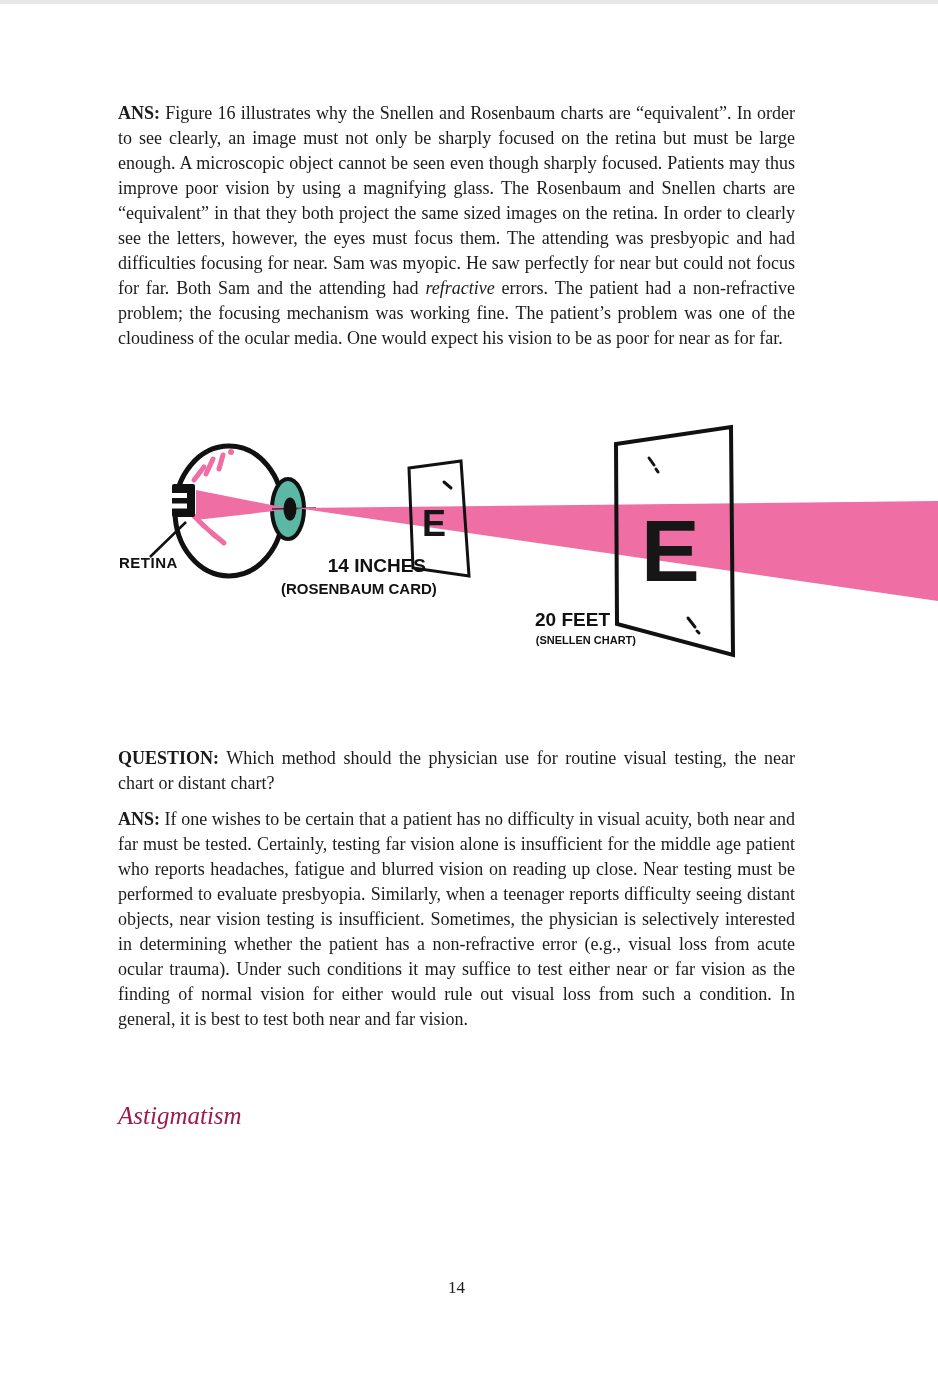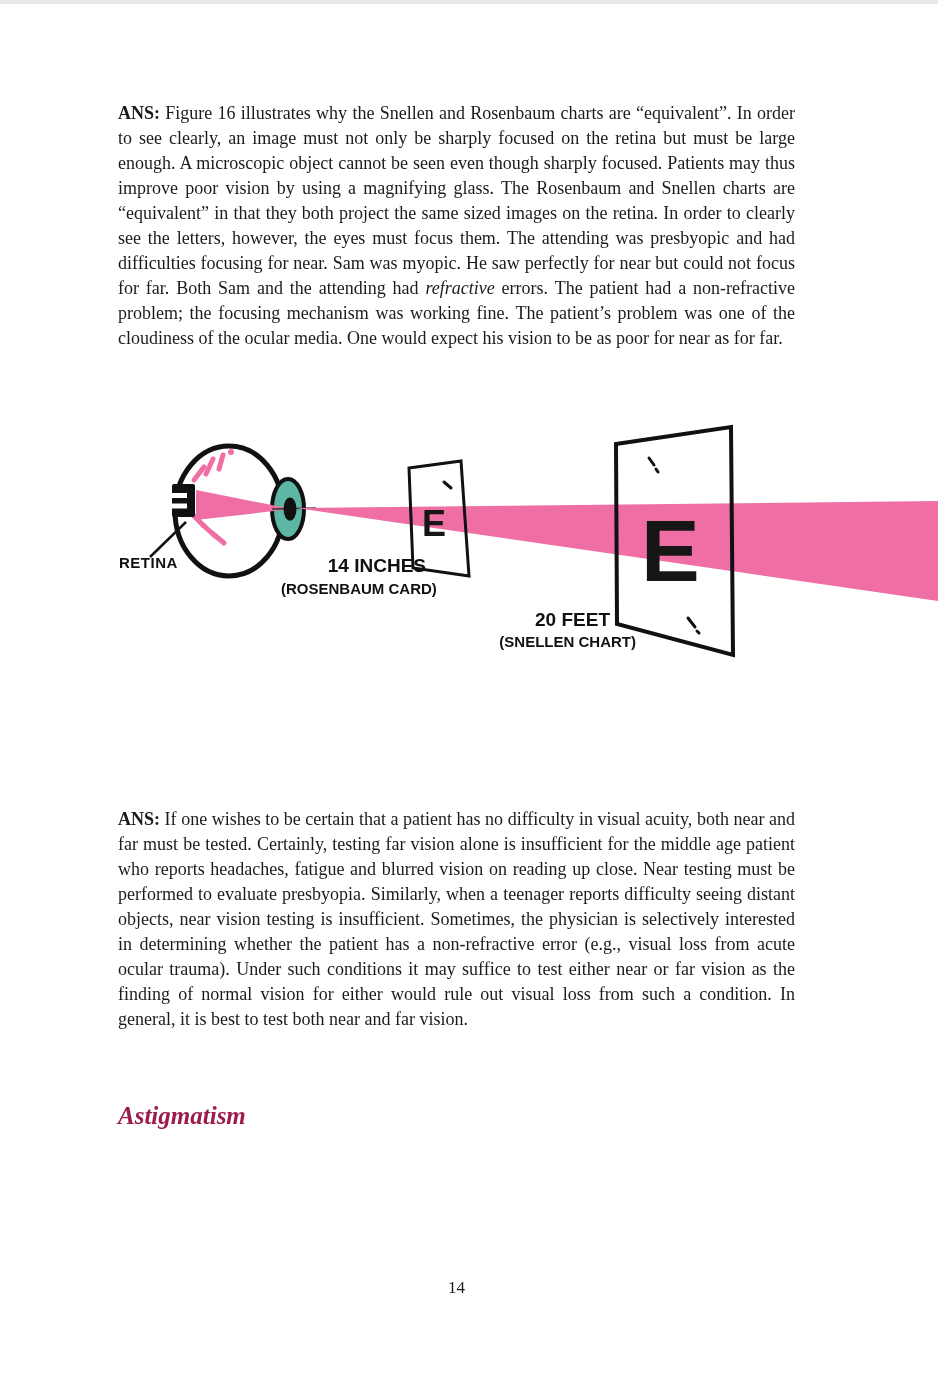--- a/index.html
+++ b/index.html
@@ -16,21 +16,21 @@
     position:absolute;
     left:118px;width:677px;
     font-size:18px;line-height:25px;
     text-align:justify;
   }
   .block .b{font-weight:bold;}
   .block .i{font-style:italic;}
   .caption{font-size:16.5px;line-height:26px;}
   .section-heading{
     position:absolute;left:118px;top:1098px;
-    font-size:25px;font-weight:bold;font-style:italic;
+    font-size:25px;font-weight:normal;font-style:italic;
     color:var(--heading,#9c1b4d);
   }
   .indent{text-indent:37px;}
   .pageno{
     position:absolute;left:118px;top:1274px;width:677px;
     text-align:center;font-size:17px;
   }
   
   .figure{position:absolute;left:0;top:408px;width:938px;height:258px;}
   .figure svg{position:absolute;left:0;top:0;}
@@ -38,21 +38,21 @@
     position:absolute;
     font-family:"Liberation Sans", sans-serif;
     font-weight:bold;color:#111;
     text-align:right;line-height:1.1;
     white-space:nowrap;
   }
   .lbl-retina{left:119px;top:143px;font-size:15px;letter-spacing:.5px;}
   .lbl-inches{left:286px;top:144px;width:140px;font-size:19px;}
   .lbl-roscard{left:281px;top:169px;width:150px;font-size:15px;}
   .lbl-feet{left:520px;top:198px;width:90px;font-size:19px;}
-  .lbl-snellen{left:494px;top:222px;width:142px;font-size:15px;}
+  .lbl-snellen{left:494px;top:222px;width:142px;font-size:11px;}
   .pink{fill:var(--pink,#ef6fa4);}
   .pinkline{stroke:var(--pink,#ef6fa4);stroke-width:5;stroke-linecap:round;}
   .ink{stroke:#111;fill:none;}
   .whitefill{fill:#fff;}
   .tealfill{fill:var(--teal,#5cb8a4);stroke:#111;stroke-width:4;}
   .eLetter{font-family:"Liberation Sans", sans-serif;font-weight:bold;fill:#161616;}
 </style>
 </head>
 <body>
 
@@ -112,20 +112,21 @@
     </svg>
 
     <div class="fig-label lbl-retina">RETINA</div>
     <div class="fig-label lbl-inches">14 INCHES</div>
     <div class="fig-label lbl-roscard">(ROSENBAUM CARD)</div>
     <div class="fig-label lbl-feet">20 FEET</div>
     <div class="fig-label lbl-snellen">(SNELLEN CHART)</div>
   </div>
 
 
+  <div class="block" style="top:742px"><span class="b">QUESTION:</span><span> Which method should the physician use for routine visual testing, the near chart or distant chart?</span></div>
 
   <div class="block" style="top:803px"><span class="b">ANS:</span><span> If one wishes to be certain that a patient has no difficulty in visual acuity, both near and far must be tested. Certainly, testing far vision alone is insufficient for the middle age patient who reports headaches, fatigue and blurred vision on reading up close. Near testing must be performed to evaluate presbyopia. Similarly, when a teenager reports difficulty seeing distant objects, near vision testing is insufficient. Sometimes, the physician is selectively interested in determining whether the patient has a non-refractive error (e.g., visual loss from acute ocular trauma). Under such conditions it may suffice to test either near or far vision as the finding of normal vision for either would rule out visual loss from such a condition. In general, it is best to test both near and far vision.</span></div>
 
   <div class="section-heading">Astigmatism</div>
 
 
   <div class="pageno">14</div>
 </div>
 
 </body></html>

